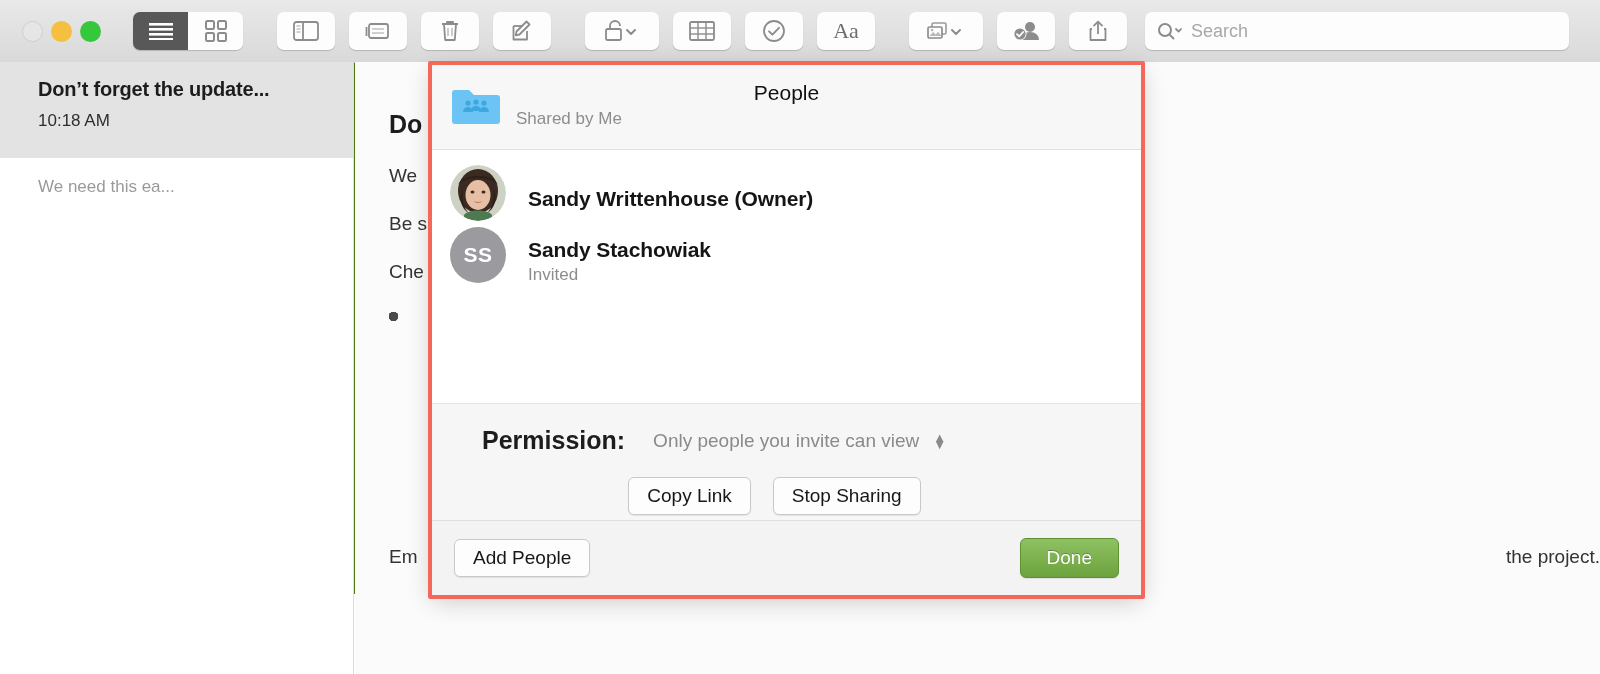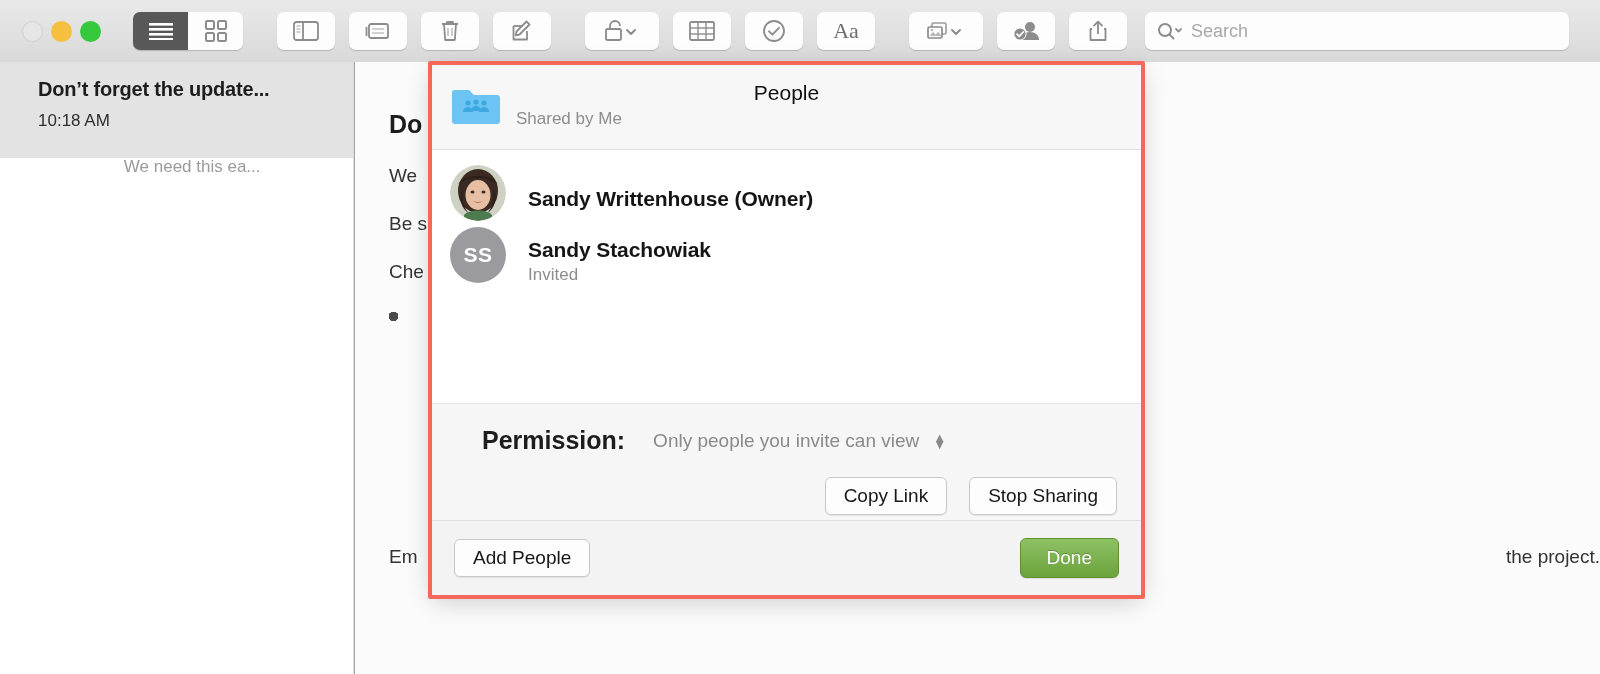--- a/index.html
+++ b/index.html
@@ -2,21 +2,21 @@
 <html><head>
 <meta charset="utf-8">
 <style>
   html,body{margin:0;padding:0;}
   body{
     width:1600px;height:674px;overflow:hidden;
     font-family:"Liberation Sans", sans-serif;
     background:#ffffff;
     -webkit-font-smoothing:antialiased;
   }
-  .app{position:relative;width:1600px;height:674px;background:#a3a3a3;}
+  .app{position:relative;width:1600px;height:594px;background:#4d7c0f;}
 
   
   .toolbar{
     position:absolute;left:0;top:0;width:1600px;height:62px;
     background:linear-gradient(#e9e9e9,#d9d9d9);
     border-bottom:1px solid #b5b5b5;
     display:flex;align-items:center;
   }
   .traffic{display:flex;align-items:center;gap:8px;margin-left:22px;}
   .light{width:21px;height:21px;border-radius:50%;}
@@ -45,21 +45,21 @@
   }
   .search .ph{margin-left:8px;color:#a8a8a8;font-size:18px;}
 
   
   .sidebar{
     position:absolute;left:0;top:62px;width:354px;height:612px;
     background:#ffffff;border-right:1px solid #dcdcdc;box-sizing:border-box;
   }
   .note-row{height:96px;background:#e3e3e3;padding:16px 18px 0 38px;box-sizing:border-box;}
   .note-title{font-size:20px;font-weight:bold;color:#1d1d1d;letter-spacing:-.2px;}
-  .note-sub{margin-top:10px;font-size:17px;color:#2e2e2e;display:flex;gap:14px;}
+  .note-sub{margin-top:10px;font-size:17px;color:#2e2e2e;display:flex;flex-direction:column;}
   .note-sub .prev{color:#9a9a9a;margin-top:46px;}
 
   
   .note-body{
     position:absolute;left:355px;top:62px;width:1245px;height:612px;
     background:#fbfbfb;padding:48px 0 0 34px;box-sizing:border-box;
     font-size:19px;color:#333;
   }
   .nb-h{font-size:25px;font-weight:bold;color:#1d1d1d;}
   .nb-p{margin-top:26px;}
@@ -96,21 +96,21 @@
   .p-text{margin-left:22px;margin-top:12px;}
   .p-name{font-size:21px;font-weight:bold;color:#151515;letter-spacing:-.1px;}
   .p-status{font-size:17px;color:#8d8d8d;margin-top:3px;}
 
   .perm-area{background:#f6f6f6;flex:1;position:relative;border-top:1px solid #e4e4e4;}
   .perm-row{display:flex;align-items:center;padding:22px 0 0 50px;}
   .perm-label{font-size:25px;font-weight:bold;color:#1d1d1d;}
   .perm-value{font-size:19px;color:#8a8a8a;margin-left:28px;}
   .stepper{margin-left:14px;display:flex;flex-direction:column;align-items:center;line-height:7px;color:#8a8a8a;font-size:13px;}
 
-  .btn-row{display:flex;justify-content:flex-end;gap:22px;padding:22px 24px 0 0;}
+  .btn-row{display:flex;justify-content:center;gap:22px;padding:22px 24px 0 0;}
   .btn{
     background:#fdfdfd;border:1px solid #c9c9c9;border-radius:6px;
     font-size:19px;color:#171717;padding:0 18px;height:36px;
     display:flex;align-items:center;justify-content:center;
     box-shadow:0 1px 1px rgba(0,0,0,.08);
   }
   .footer{
     height:74px;flex:none;background:#f3f3f3;border-top:1px solid #dfdfdf;
     display:flex;align-items:center;justify-content:space-between;padding:0 22px;
   }

